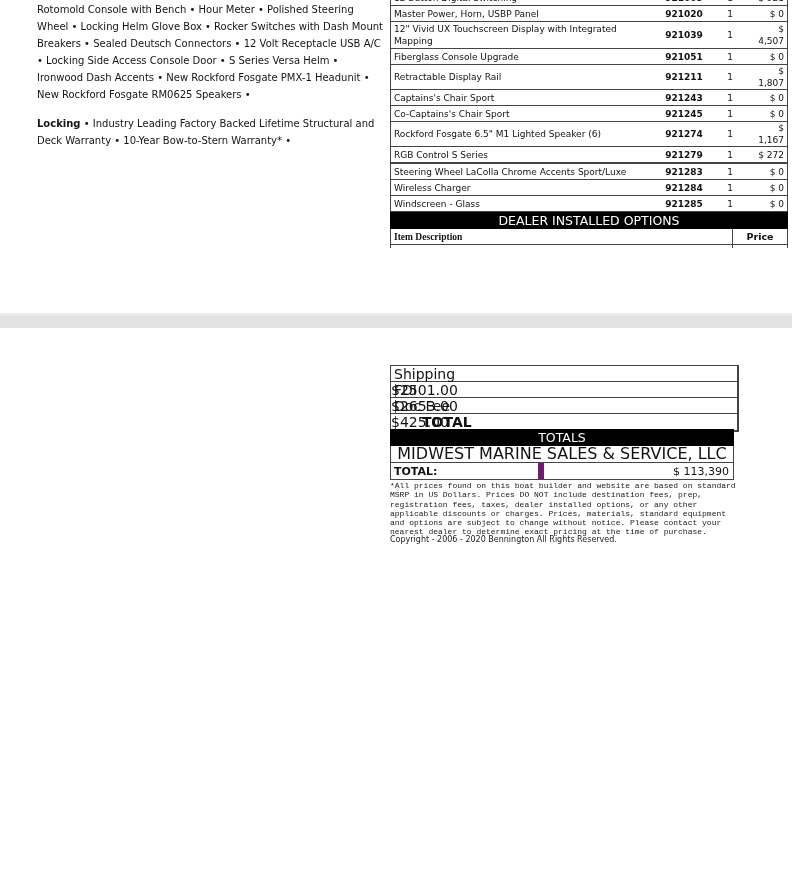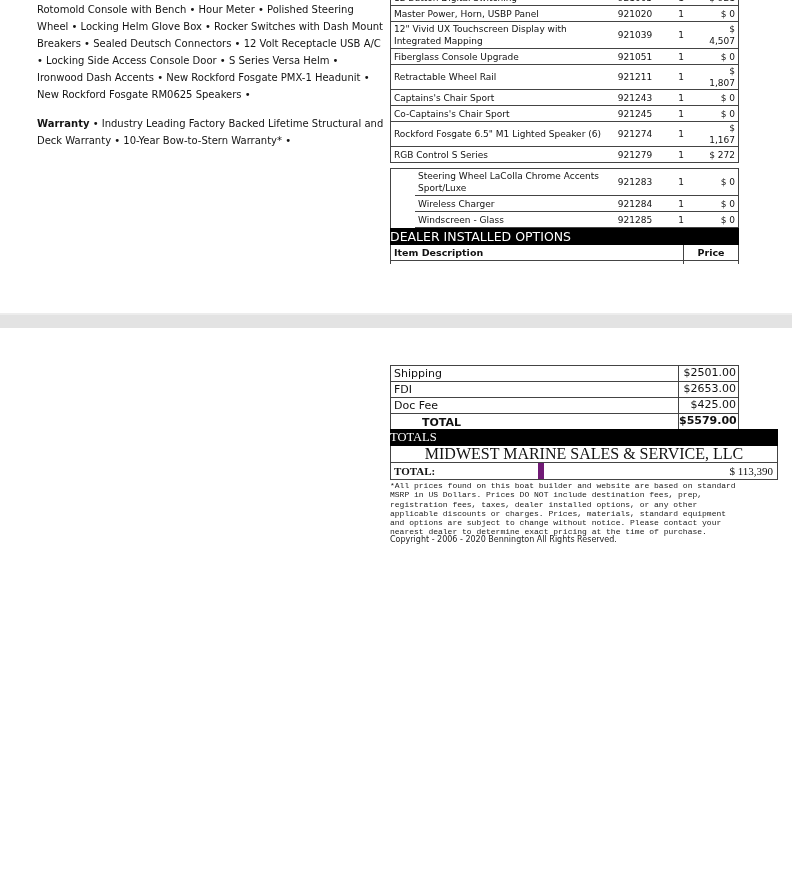--- a/index.html
+++ b/index.html
@@ -6,69 +6,69 @@
   html,body { width:792px; height:892px; background:#fff; overflow:hidden;
     font-family:"DejaVu Sans","Liberation Sans",sans-serif; color:#111; }
   #page { position:relative; width:792px; height:892px; background:#fff; overflow:hidden; }
 
   
   #left-col { position:absolute; left:37px; top:1px; width:350px; font-size:10px; line-height:17px; color:#141414; }
   #left-col .para2 { margin-top:12px; }
   .bold { font-weight:bold; }
 
   
-  #right-col { position:absolute; left:390px; top:0; width:349px; }
+  #right-col { position:absolute; left:390px; top:0; width:398px; }
 
   
   .opts { border-left:1px solid #444; border-right:1px solid #444; }
   .opts.seg1 { margin-top:-10px; }
-  .opts.seg2 { margin-top:5px; border-top:1px solid #444;padding-left:24px; }
+  .opts.seg2 { border-top:1px solid #444; }
   .opt-row { display:flex; align-items:center; border-bottom:1px solid #444; min-height:16px; font-size:9px; line-height:12px; }
   .opt-desc  { flex:1; padding:1px 2px 1px 3px; }
-  .opt-part  { width:48px; text-align:center; flex:0 0 48px; }
+  .opt-part  { width:48px; text-align:center; flex:0 0 48px;font-weight:bold; }
   .opt-qty   { width:44px; text-align:center; flex:0 0 44px; }
   .opt-price { width:35px; flex:0 0 35px; text-align:right; padding-right:3px; }
 
-  .black-bar { background:#000; color:#fff; font-size:12.5px; height:17px; line-height:17px; }
+  .black-bar { background:#000; color:#fff; text-align:center; font-size:12.5px; height:17px; line-height:17px; }
   .dio-head { display:flex; border:1px solid #444; border-top:none; height:16px; font-size:9.5px; font-weight:bold; align-items:center; }
-  .dio-head .c1 { flex:1; padding-left:3px; border-right:1px solid #444; align-self:stretch; display:flex; align-items:center; }
+  .dio-head .c1 { flex:1; padding-left:3px; border-right:1px solid #444; align-self:stretch; display:flex; align-items:center;font-family:Liberation Serif, serif; }
   .dio-head .c2 { width:54px; text-align:center; }
   .dio-stub { display:flex; height:3px; border-left:1px solid #444; border-right:1px solid #444; }
   .dio-stub .s1 { flex:1; border-right:1px solid #444; }
   .dio-stub .s2 { width:54px; }
 
   
   #gray-band { position:absolute; left:0; top:313px; width:792px; height:15px; background:#e3e3e3; border-top:2px solid #ededed; }
 
   
   #fees { position:absolute; left:390px; top:365px; width:349px; border:1px solid #444; border-bottom-width:2px; }
-  .fee-row { display:flex; height:16px; font-size:11px; border-bottom:1px solid #444; }
+  .fee-row { display:flex; height:16px; font-size:14px; border-bottom:1px solid #444;flex-direction:column; }
   .fee-row:last-child { border-bottom:none;margin-left:28px; }
   .fee-label { flex:1; padding-left:3px; border-right:1px solid #444; align-self:stretch; display:flex; align-items:center; }
   .fee-value { width:59px; text-align:right; padding-right:2px; }
   .fee-total { font-weight:bold; }
 
   
-  #totals-block { position:absolute; left:390px; top:429px; width:388px;font-family:Liberation Serif, serif; }
+  #totals-block { position:absolute; left:390px; top:429px; width:344px; }
   #dealer-name-row { border:1px solid #444; border-top:none; height:17px; line-height:16px; text-align:center; font-size:16px; }
   #grand-total-row { display:flex; border:1px solid #444; border-top:none; height:17px; align-items:center; font-size:11px; }
   #grand-total-row .gt-label { width:153px; flex:0 0 153px; font-weight:bold; padding-left:3px; border-right:6px solid #701a75; align-self:stretch; display:flex; align-items:center; }
   #grand-total-row .gt-value { flex:1; text-align:right; padding-right:4px; font-size:11px; }
 
   #disclaimer { position:absolute; left:390px; top:481px; width:352px; font-size:8px; line-height:9.3px; color:#1a1a1a;font-family:Liberation Mono, monospace; }
   #copyright { position:absolute; left:390px; top:535px; width:349px; text-align:left; font-size:8px; color:#1a1a1a; }
 </style>
 </head>
 <body>
 
 <div id="page">
 
   <div id="left-col">
     <div class="para1">Rotomold Console with Bench • Hour Meter • Polished Steering Wheel • Locking Helm Glove Box • Rocker Switches with Dash Mount Breakers • Sealed Deutsch Connectors • 12 Volt Receptacle USB A/C • Locking Side Access Console Door • S Series Versa Helm • Ironwood Dash Accents • New Rockford Fosgate PMX-1 Headunit • New Rockford Fosgate RM0625 Speakers •</div>
-    <div class="para2"><span class="bold">Warranty</span><span> • Industry Leading Factory Backed Lifetime Structural and Deck Warranty • 10-Year Bow-to-Stern Warranty* •</span></div>
+    <div class="para2"><span class="bold">Locking</span><span> • Industry Leading Factory Backed Lifetime Structural and Deck Warranty • 10-Year Bow-to-Stern Warranty* •</span></div>
   </div>
 
   <div id="right-col">
 
     <div class="opts seg1">
       <div class="opt-row">
         <div class="opt-desc">12 Button Digital Switching</div>
         <div class="opt-part">921005</div>
         <div class="opt-qty">1</div>
         <div class="opt-price">$ 921</div>
@@ -85,21 +85,21 @@
         <div class="opt-qty">1</div>
         <div class="opt-price">$ 4,507</div>
       </div>
       <div class="opt-row">
         <div class="opt-desc">Fiberglass Console Upgrade</div>
         <div class="opt-part">921051</div>
         <div class="opt-qty">1</div>
         <div class="opt-price">$ 0</div>
       </div>
       <div class="opt-row">
-        <div class="opt-desc">Retractable Wheel Rail</div>
+        <div class="opt-desc">Retractable Display Rail</div>
         <div class="opt-part">921211</div>
         <div class="opt-qty">1</div>
         <div class="opt-price">$ 1,807</div>
       </div>
       <div class="opt-row">
         <div class="opt-desc">Captains's Chair Sport</div>
         <div class="opt-part">921243</div>
         <div class="opt-qty">1</div>
         <div class="opt-price">$ 0</div>
       </div>

